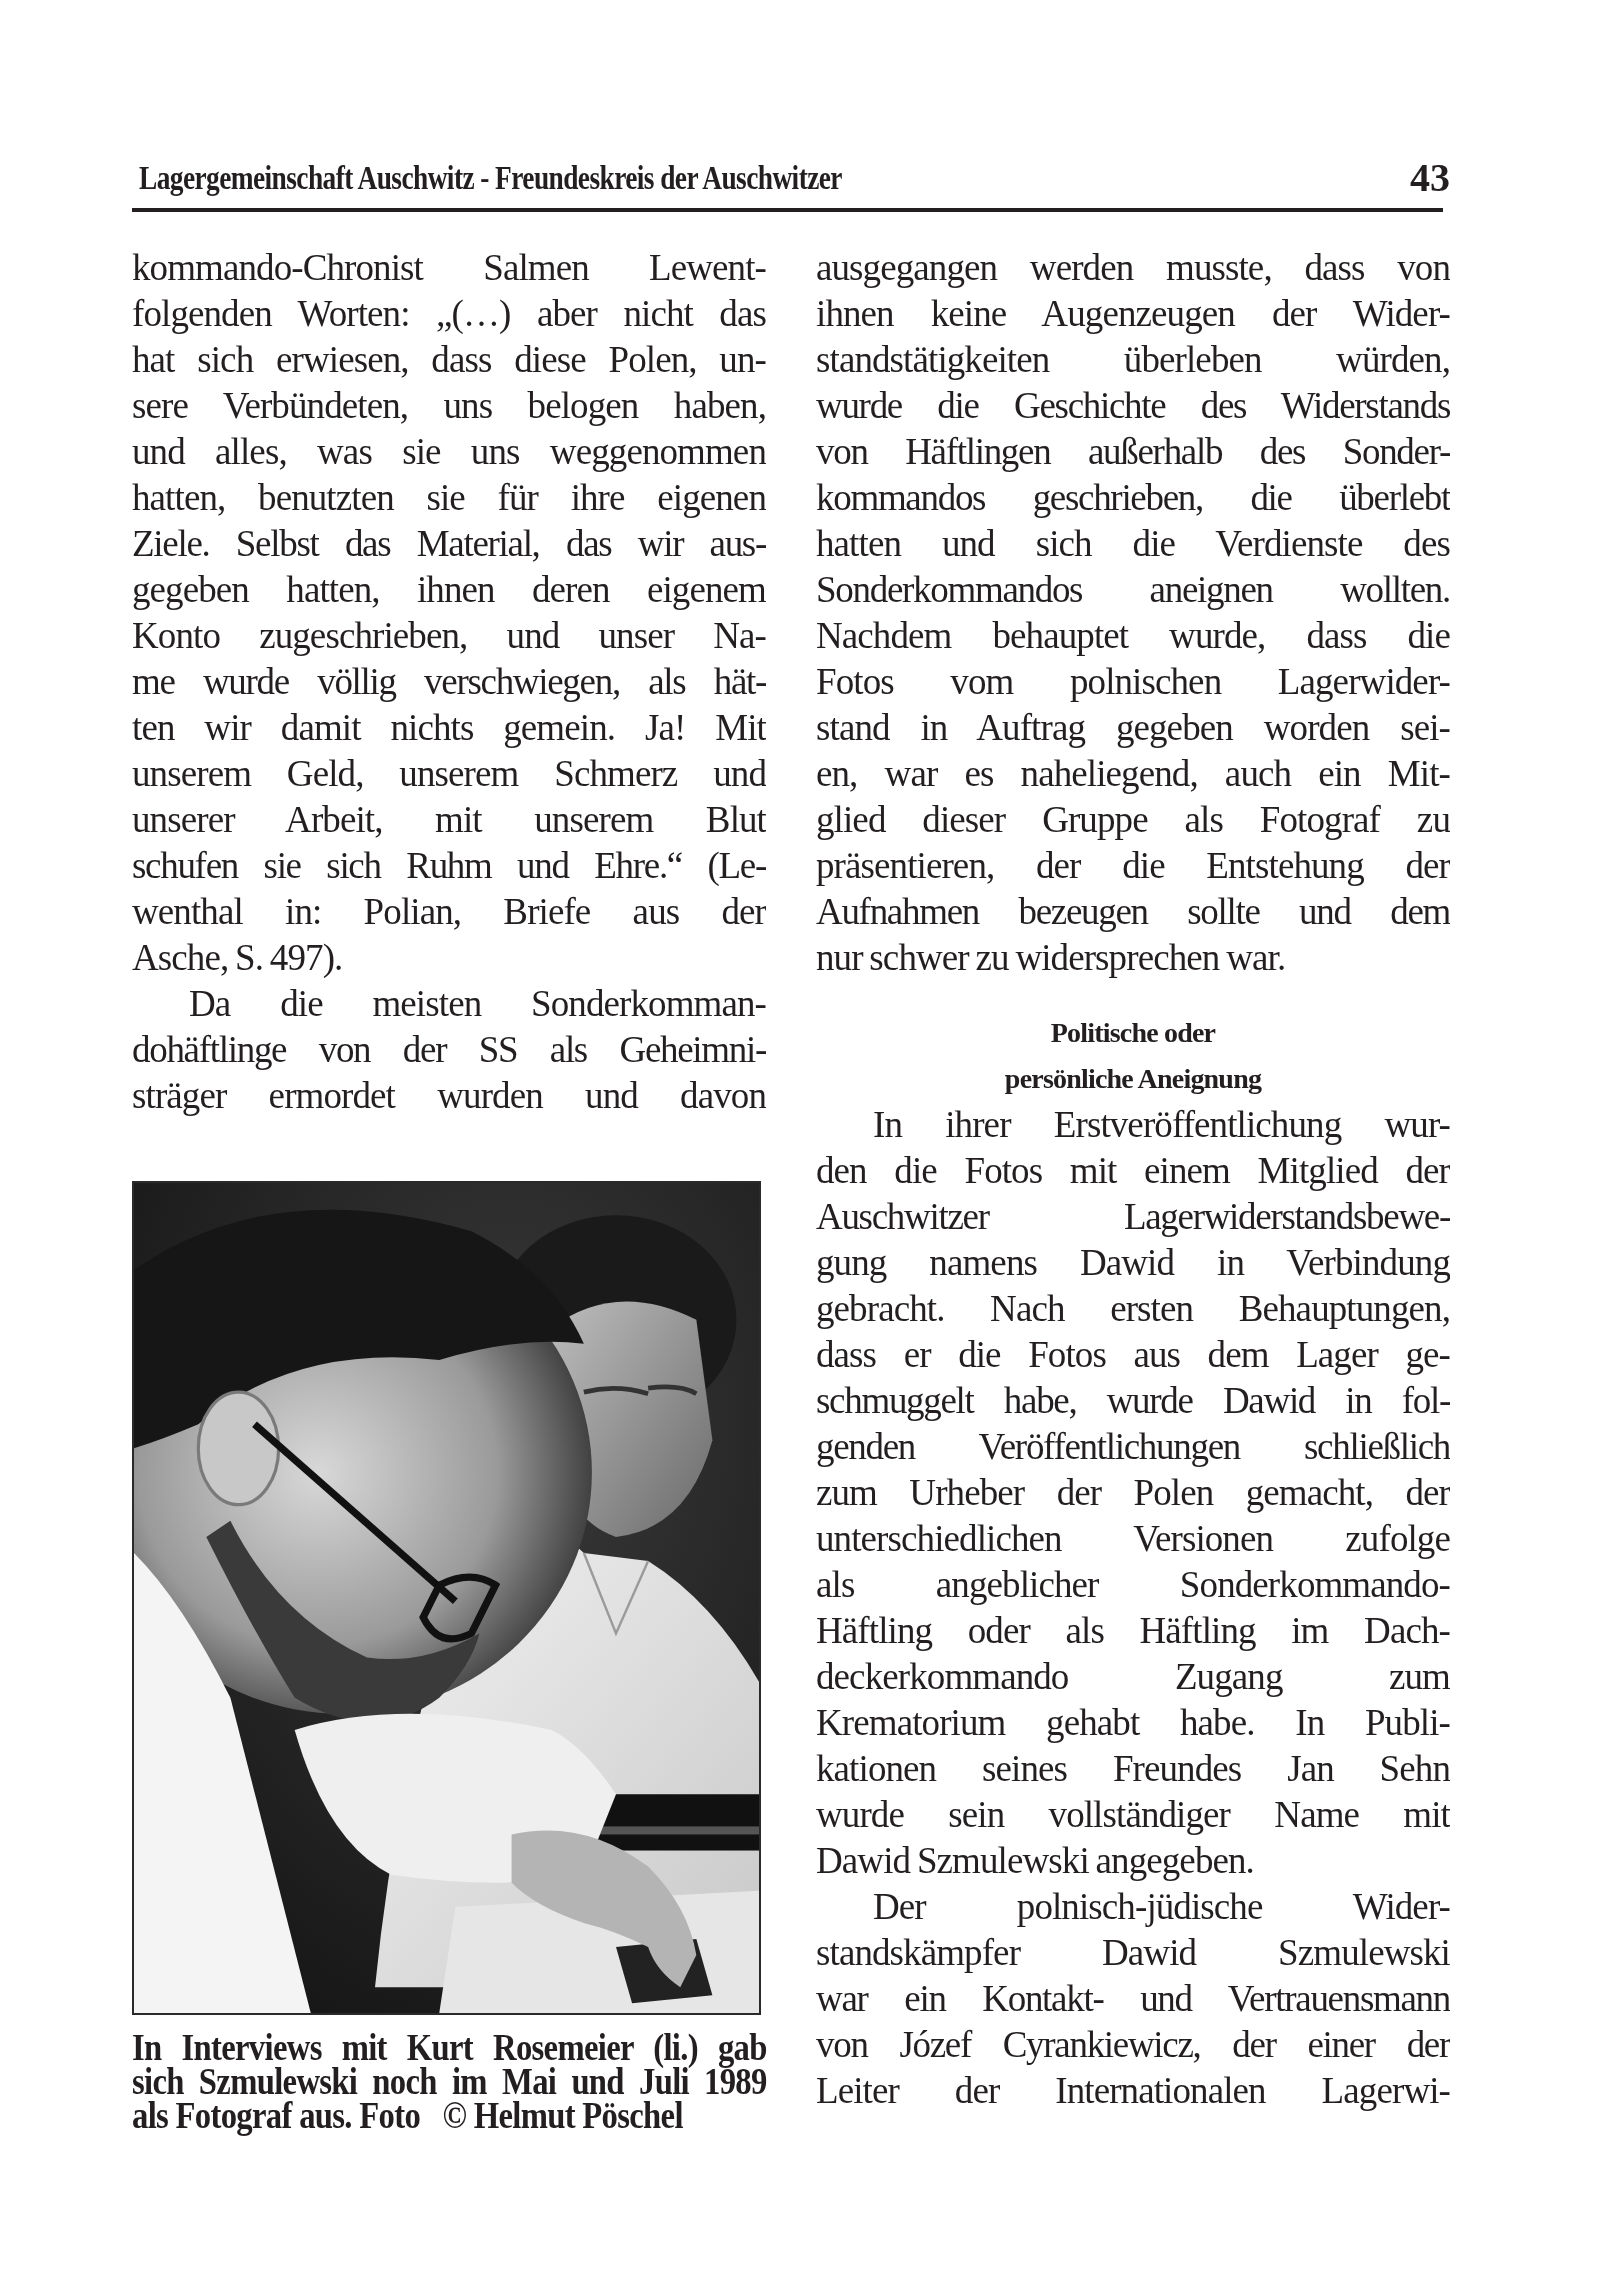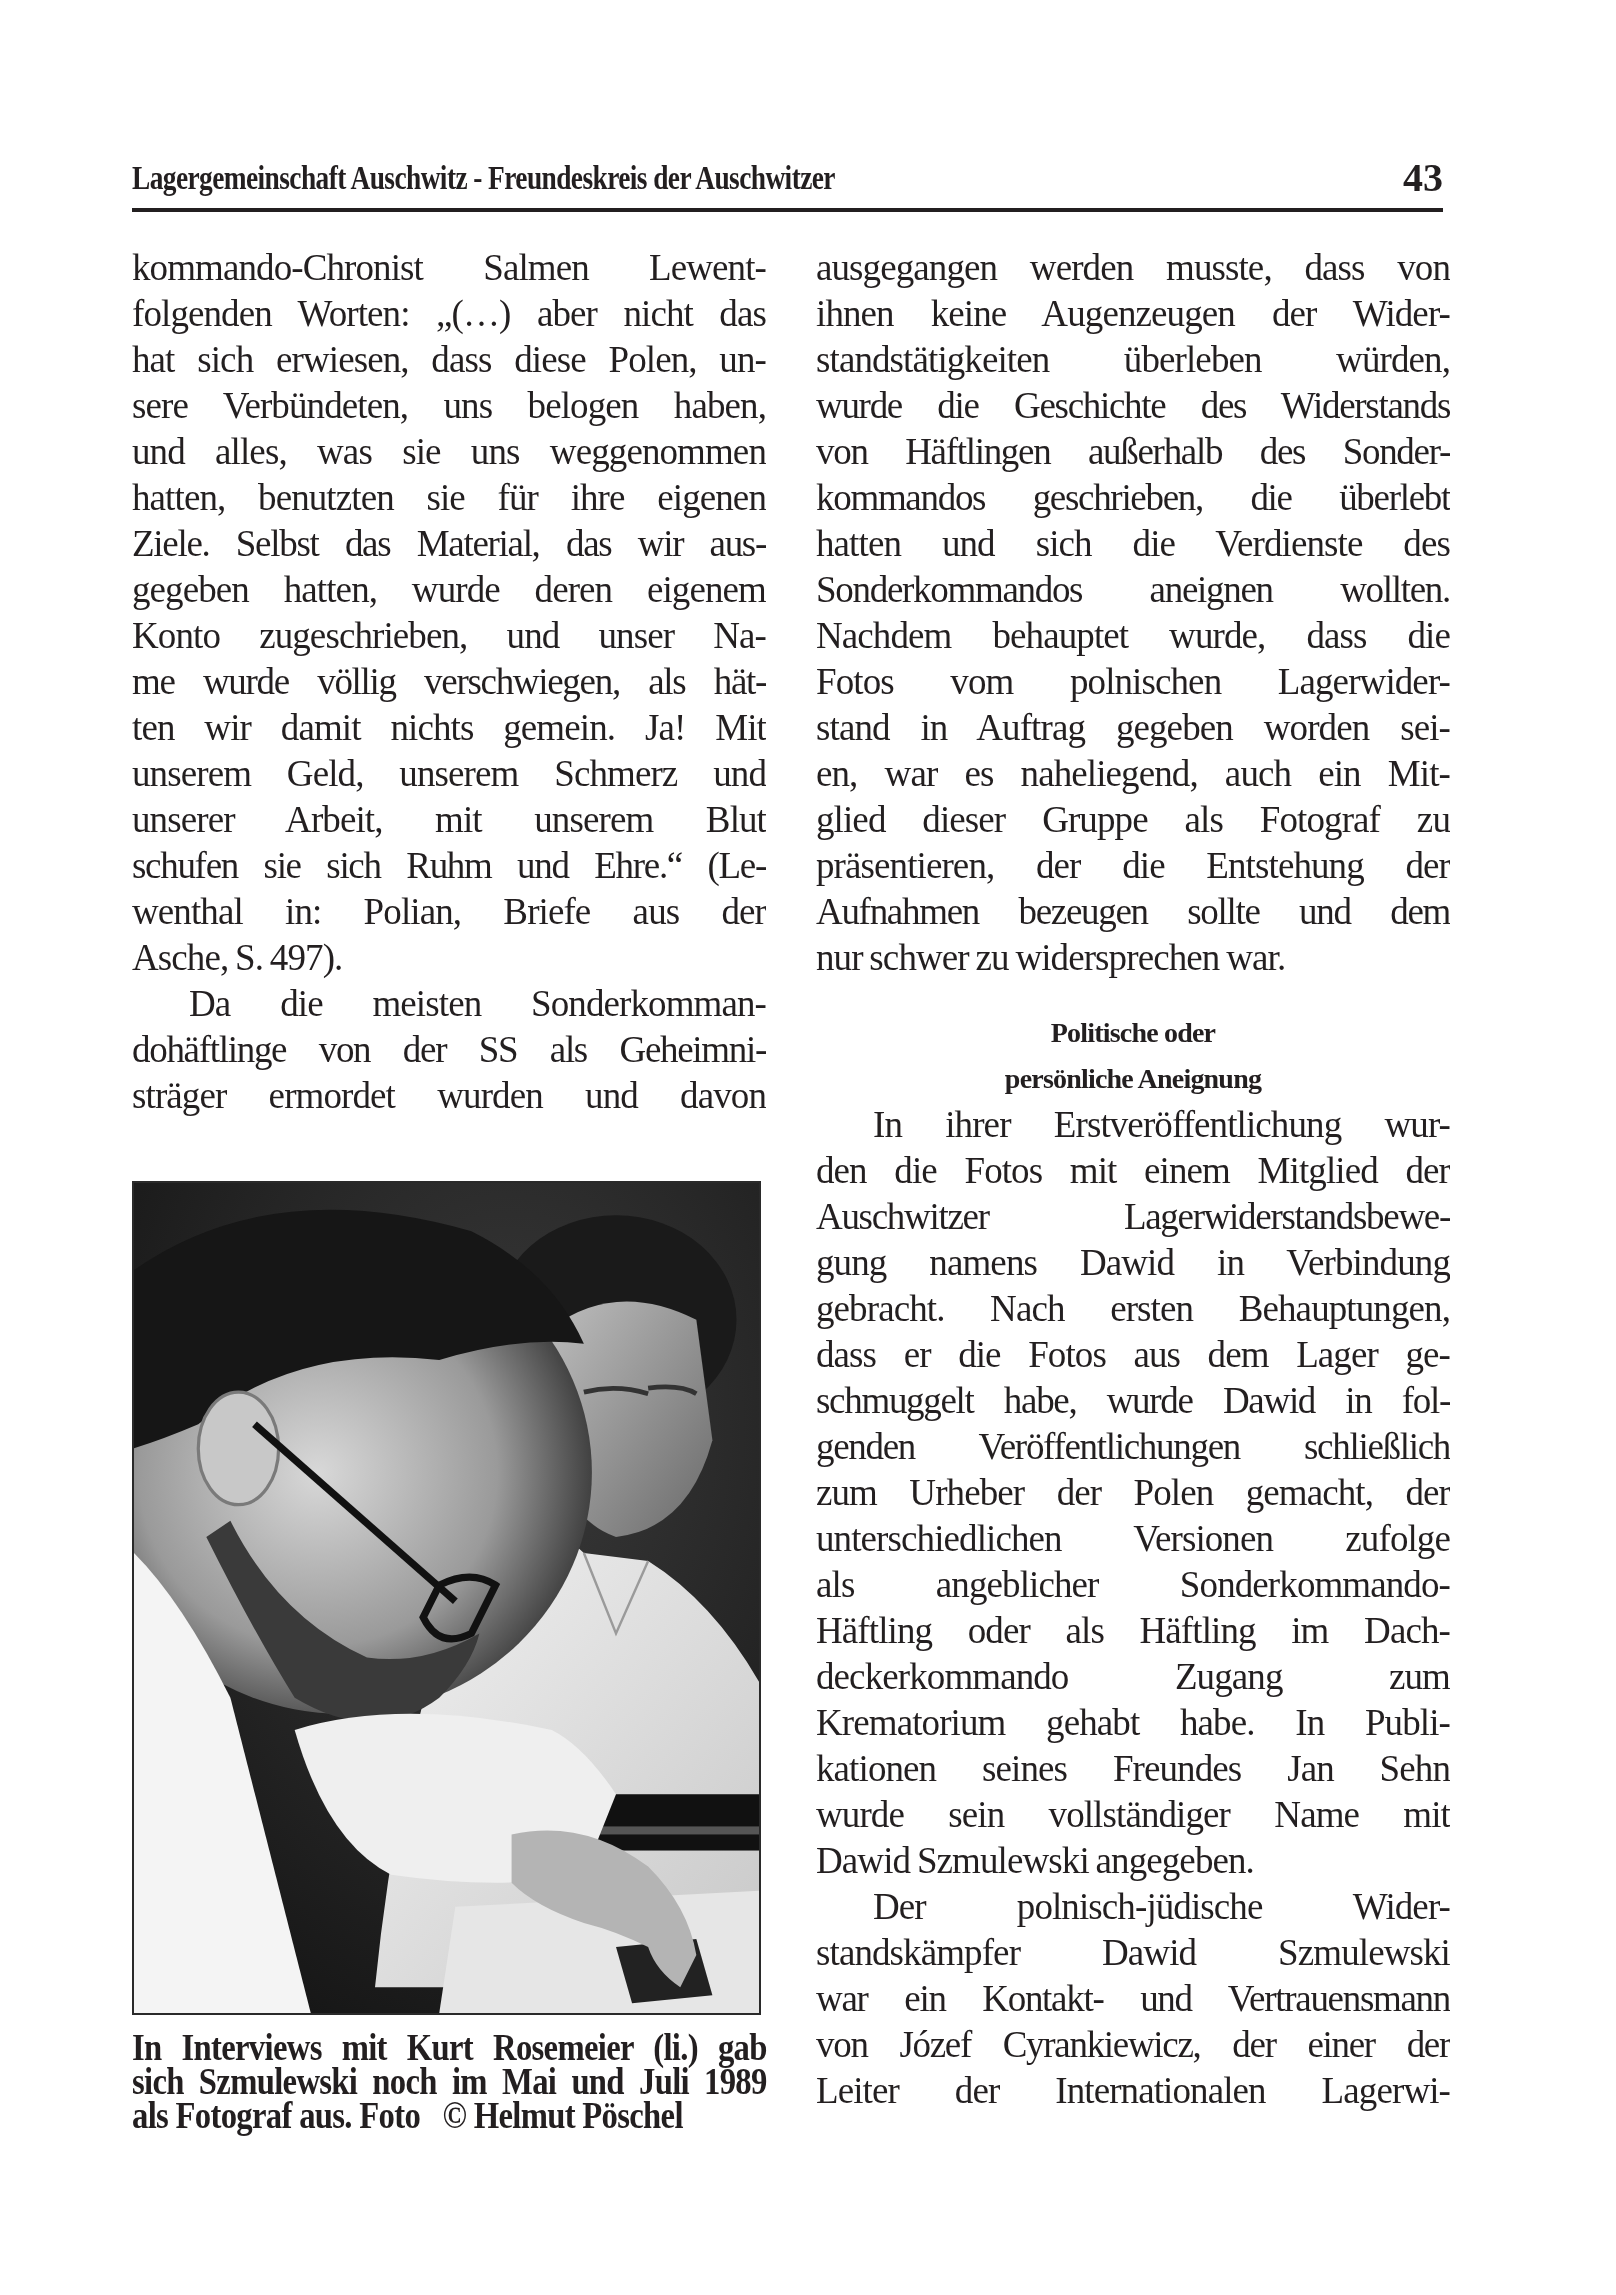--- a/index.html
+++ b/index.html
@@ -10,21 +10,21 @@
     body {
       width: 1617px;
       height: 2295px;
       position: relative;
       overflow: hidden;
       font-family: "Liberation Serif", "DejaVu Serif", serif;
       color: #231f20;
     }
     .page-header {
       position: absolute;
-      left: 132px;
+      left: 139px;
       top: 158px;
       width: 1311px;
       height: 40px;
     }
     .running-title {
       position: absolute;
       left: 0;
       top: 0;
       font-weight: bold;
       font-size: 33px;
@@ -134,21 +134,21 @@
 <div class="header-rule"></div>
 
 <div class="column col-left">
   <span class="line">kommando-Chronist Salmen Lewent-</span>
   <span class="line">folgenden Worten: „(…) aber nicht das</span>
   <span class="line">hat sich erwiesen, dass diese Polen, un-</span>
   <span class="line">sere Verbündeten, uns belogen haben,</span>
   <span class="line">und alles, was sie uns weggenommen</span>
   <span class="line">hatten, benutzten sie für ihre eigenen</span>
   <span class="line narrow">Ziele. Selbst das Material, das wir aus-</span>
-  <span class="line">gegeben hatten, wurde deren eigenem</span>
+  <span class="line">gegeben hatten, ihnen deren eigenem</span>
   <span class="line">Konto zugeschrieben, und unser Na-</span>
   <span class="line narrow">me wurde völlig verschwiegen, als hät-</span>
   <span class="line">ten wir damit nichts gemein. Ja! Mit</span>
   <span class="line">unserem Geld, unserem Schmerz und</span>
   <span class="line">unserer Arbeit, mit unserem Blut</span>
   <span class="line narrow">schufen sie sich Ruhm und Ehre.“ (Le-</span>
   <span class="line">wenthal in: Polian, Briefe aus der</span>
   <span class="line last">Asche, S. 497).</span>
   <span class="line indent">Da die meisten Sonderkomman-</span>
   <span class="line narrow">dohäftlinge von der SS als Geheimni-</span>

